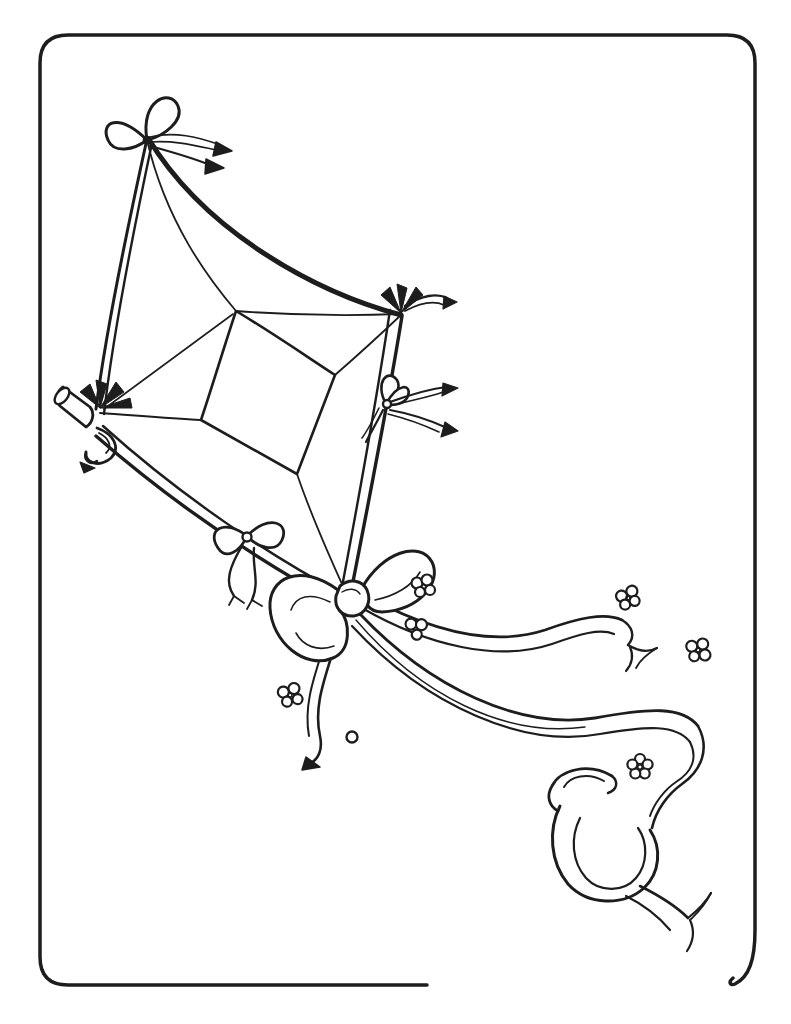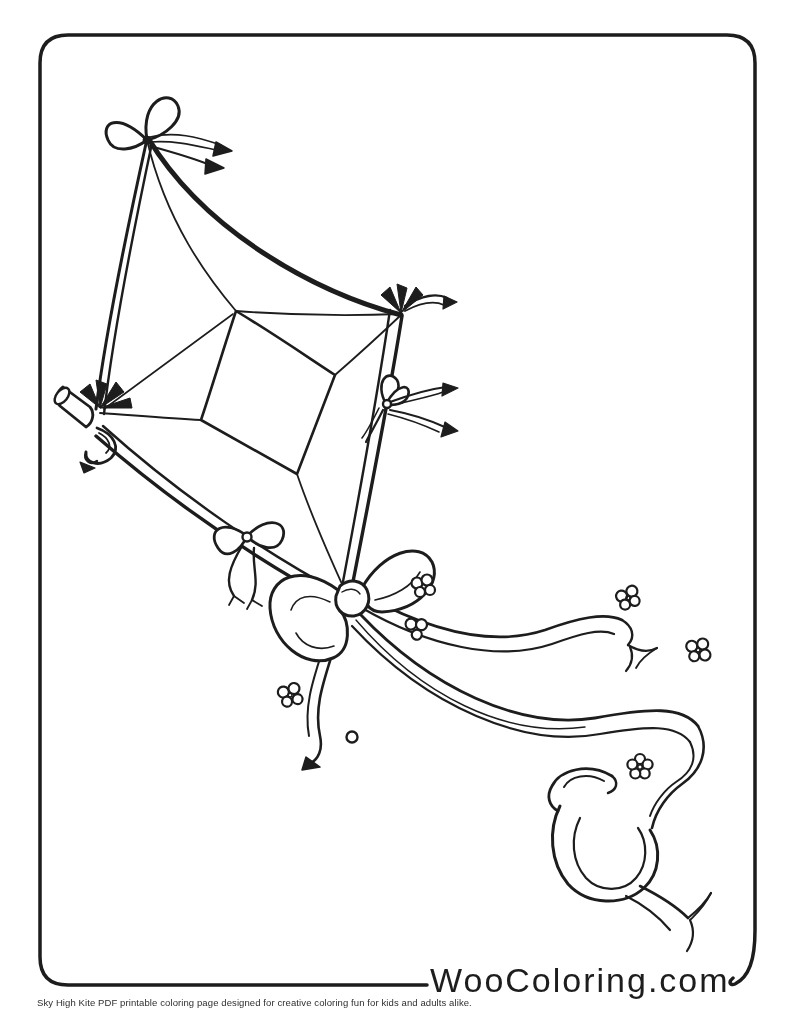--- a/index.html
+++ b/index.html
@@ -209,17 +209,15 @@
         <circle class="wfill" stroke-width="2.2" cx="-7" cy="-2" r="5.5"></circle>
         <circle class="wfill" stroke-width="2.2" cx="3" cy="-7" r="5.5"></circle>
         <circle class="wfill" stroke-width="2.2" cx="8" cy="3" r="5"></circle>
         <circle class="wfill" stroke-width="2.2" cx="-2" cy="7" r="5"></circle>
         <circle class="ln" stroke-width="1.5" r="2"></circle>
       </g>
       <circle class="ln" stroke-width="2.4" cx="352" cy="737" r="5.5"></circle>
     </g>
   </svg>
 
-  <div class="brand-logo">WooColoring.com</div>
-
-  <div class="footer-caption">Sky High Kite PDF printable coloring page designed for creative coloring fun for kids and adults alike.</div>
+
 
 </div>
 
 </body></html>

